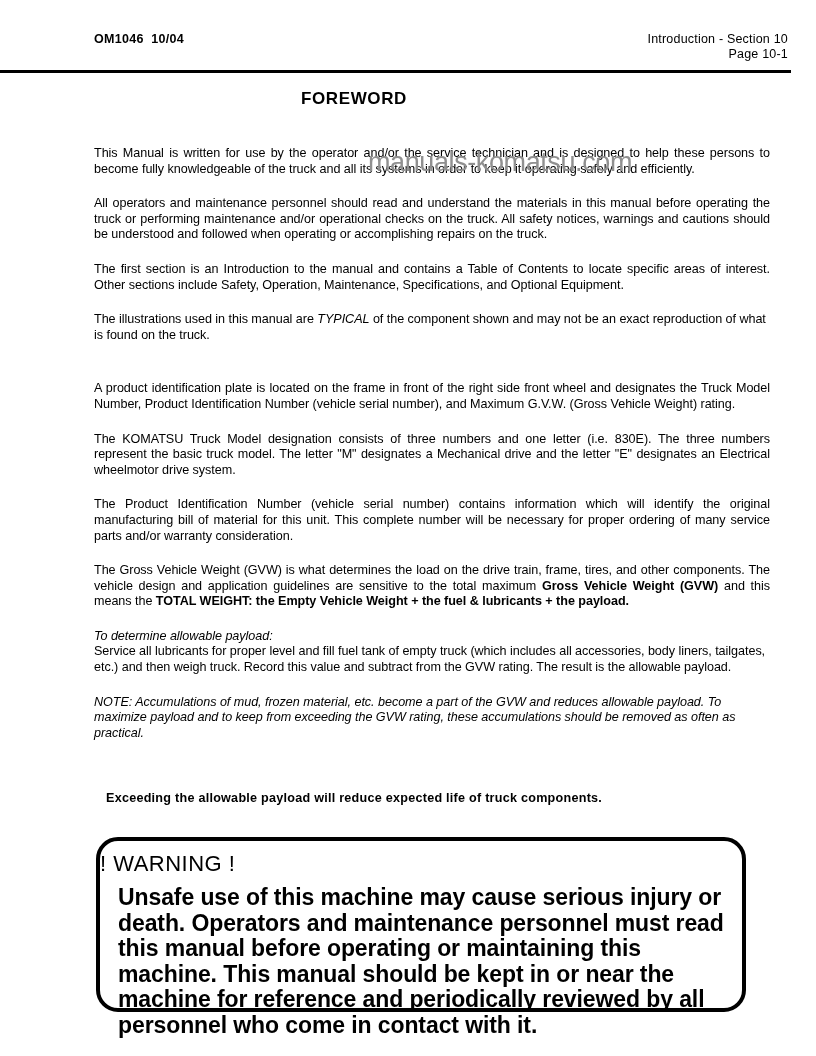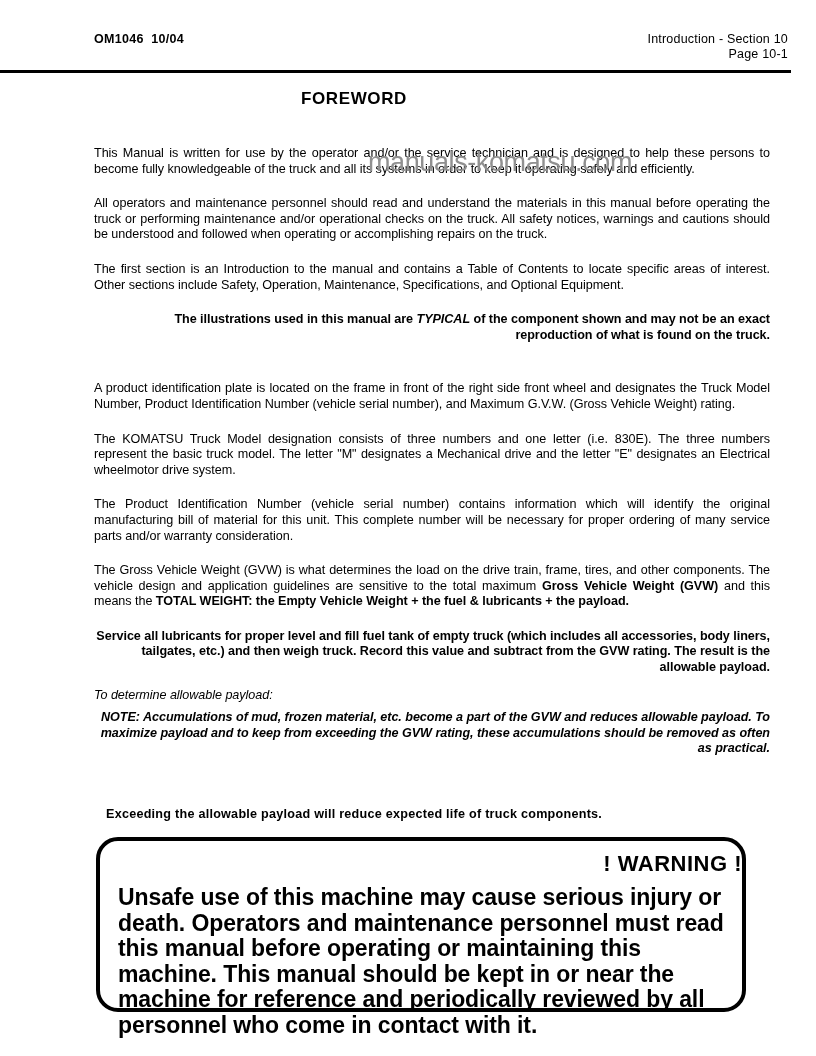--- a/index.html
+++ b/index.html
@@ -77,21 +77,21 @@
     top: 146px;
     width: 676px;
   }
   p.para {
     margin: 0 0 12px 0;
     font-size: 12.6px;
     line-height: 15.6px;
     text-align: justify;
     letter-spacing: -0.05px;
   }
-  p.para.last-left { text-align: right; font-weight: bold; }
+  p.para.last-left { text-align: left; }
   p.tight { margin-bottom: 0; }
   .gap-lg { height: 26px; }
   .gap-sm { height: 7px; }
   em.it { font-style: italic; }
   strong.bd { font-weight: bold; }
   p.italic-all {
     font-style: italic;
   }
   p.bold-line {
     font-weight: bold;
@@ -119,25 +119,24 @@
     left: 96px;
     top: 837px;
     width: 650px;
     height: 175px;
     border: 4px solid #000;
     border-radius: 22px;
     box-sizing: border-box;
     background: #ffffff;
   }
   .warning-title {
-    text-align: right;
+    text-align: left;
     font-size: 22px;
     margin-top: 10px;
     letter-spacing: 0.5px;
-    font-weight: bold;
   }
   .warning-text {
     font-size: 23px;
     font-weight: bold;
     line-height: 25.5px;
     margin: 8px 14px 0 18px;
     letter-spacing: -0.1px;
   }
 </style>
 </head>
@@ -183,22 +182,22 @@
     <div class="gap-sm"></div>
 
     <p class="para"> The Product Identification Number (vehicle serial number) contains information which will identify the original manufacturing bill of material for this unit. This complete number will be necessary for proper ordering of many service parts and/or warranty consideration.</p>
 
     <div class="gap-sm"></div>
 
     <p class="para"><span> The Gross Vehicle Weight (GVW) is what determines the load on the drive train, frame, tires, and other components. The vehicle design and application guidelines are sensitive to the total maximum </span><strong class="bd">Gross Vehicle Weight (GVW)</strong><span> and this means the </span><strong class="bd">TOTAL WEIGHT: the Empty Vehicle Weight + the fuel &amp; lubricants + the payload.</strong></p>
 
     <div class="gap-sm"></div>
 
+    <p class="para tight italic-all">To determine allowable payload:</p>
     <p class="para last-left">Service all lubricants for proper level and fill fuel tank of empty truck (which includes all accessories, body liners, tailgates, etc.) and then weigh truck. Record this value and subtract from the GVW rating. The result is the allowable payload.</p>
-    <p class="para tight italic-all">To determine allowable payload:</p>
 
     <div class="gap-sm"></div>
 
     <p class="para last-left italic-all">NOTE: Accumulations of mud, frozen material, etc. become a part of the GVW and reduces allowable payload. To maximize payload and to keep from exceeding the GVW rating, these accumulations should be removed as often as practical.</p>
 
     <div class="gap-lg"></div>
 
     <p class="bold-line">Exceeding the allowable payload will reduce expected life of truck components.</p>
   </div>
 

